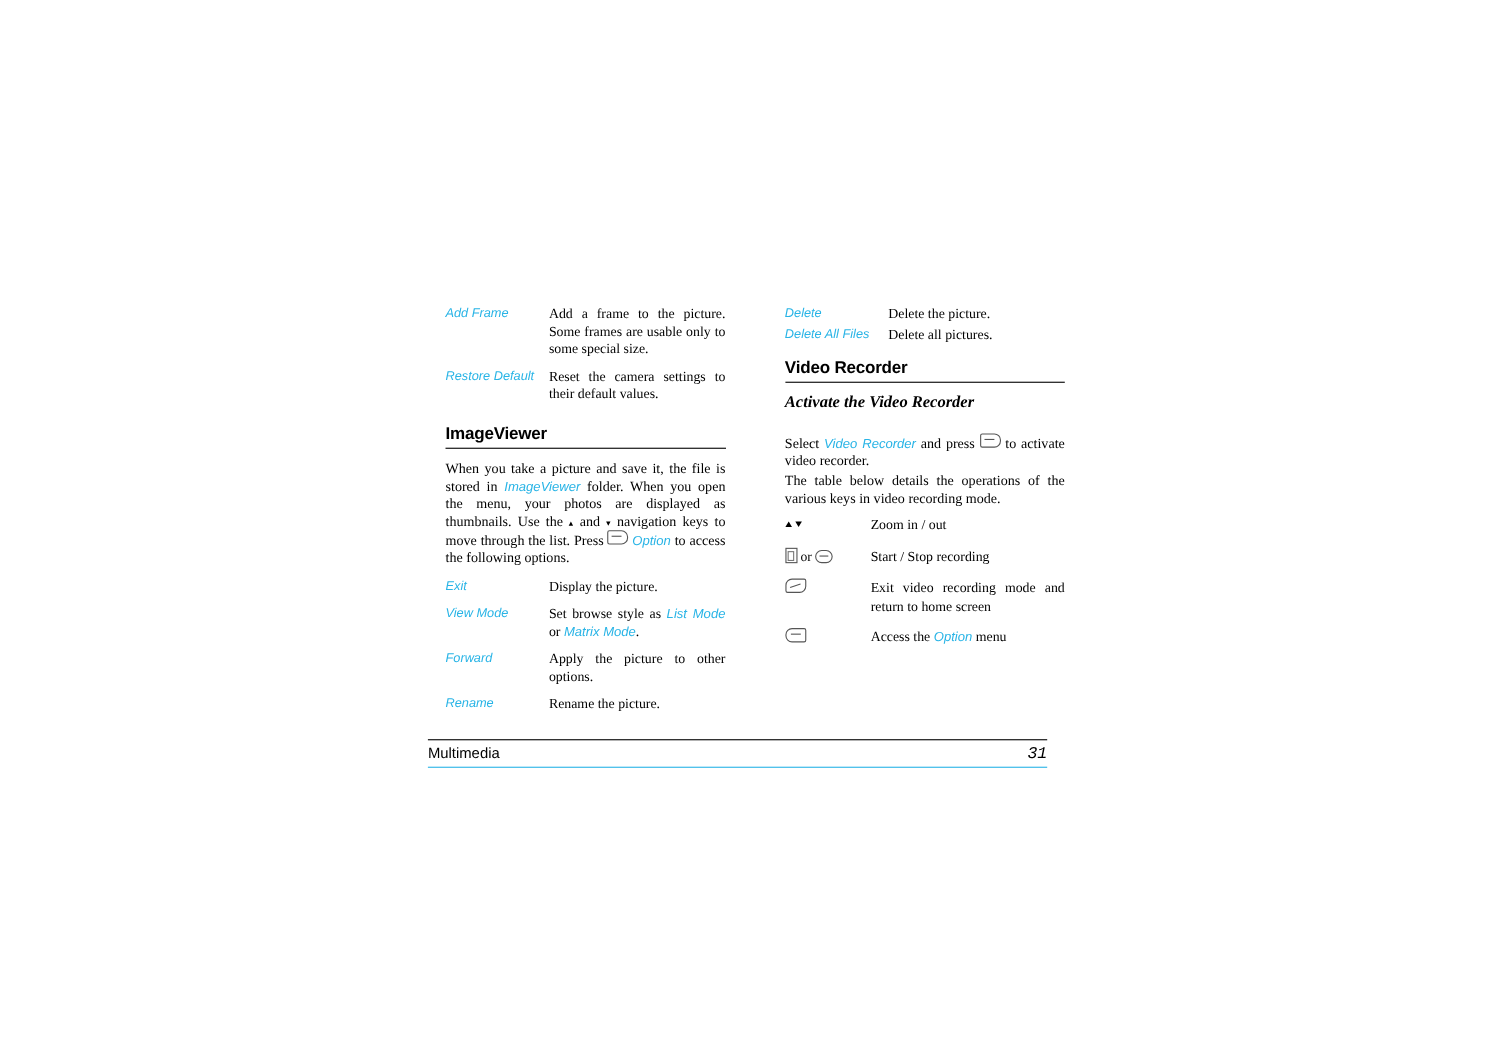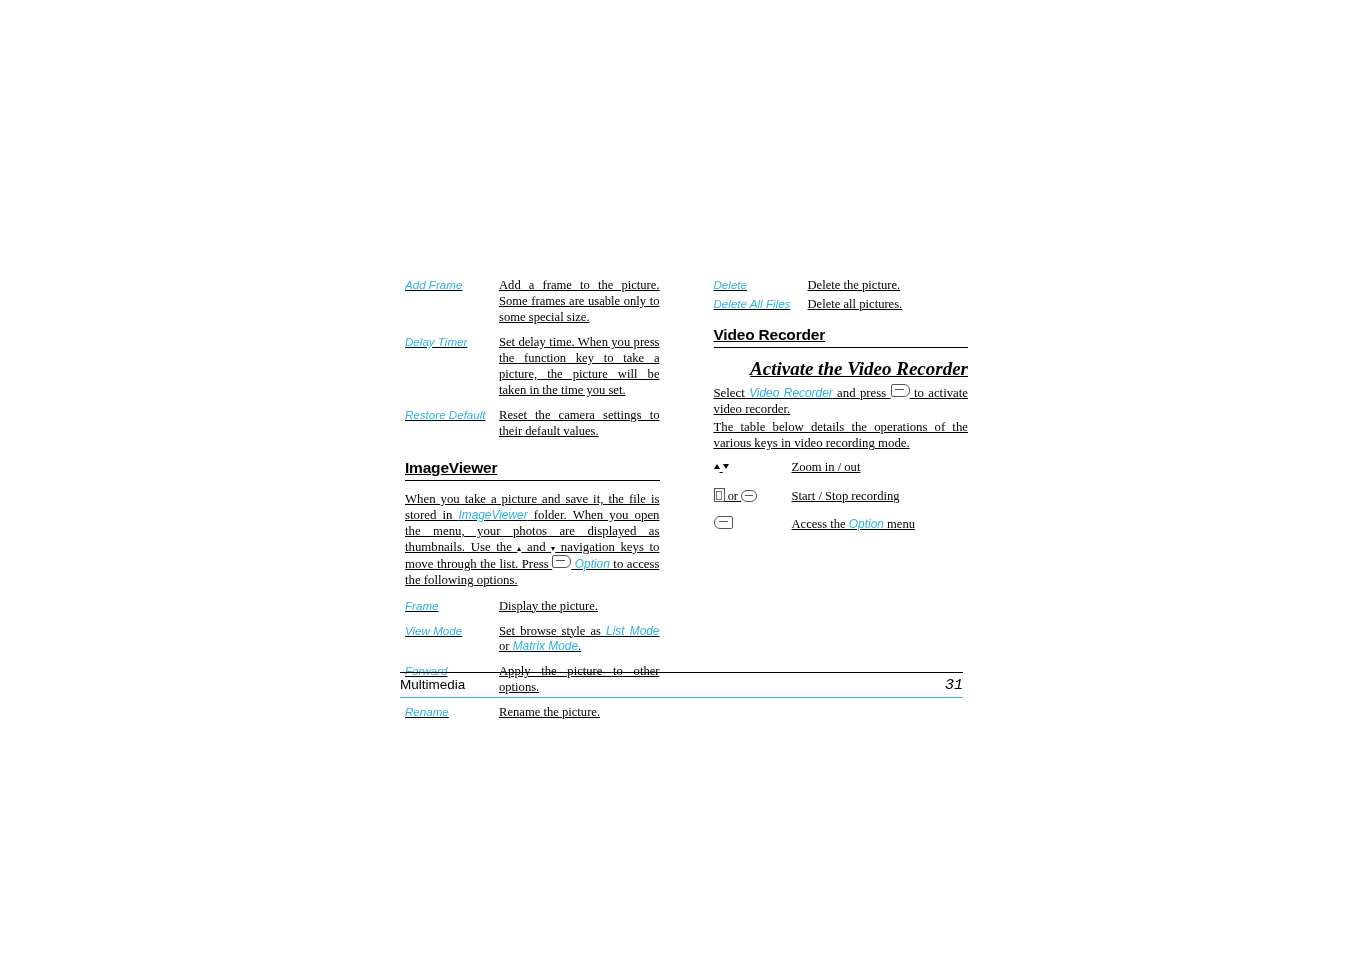--- a/index.html
+++ b/index.html
@@ -21,21 +21,20 @@
   }
   .content {
     position: absolute;
     left: 405px;
     top: 278px;
     width: 563px;
   }
   .cols {
     display: flex;
     gap: 54px;
-    text-decoration: underline;
   }
   .col {
     width: 264px;
   }
 
   
   .deflist {
     width: 100%;
     border-collapse: collapse;
   }
@@ -67,23 +66,22 @@
     font-weight: bold;
     margin: 10px 0 0 0;
     padding: 0 0 3px 0;
     border-bottom: 1.5px solid #000;
     letter-spacing: -0.2px;
   }
   h3.sub {
     font-family: "Liberation Serif", serif;
     font-style: italic;
     font-weight: bold;
-    font-size: 19px;
-    margin: 10px 0 4px 0;
-    text-align: right;
+    font-size: 15px;
+    margin: 10px 0 19px 0;
   }
   p.body {
     font-size: 12.8px;
     line-height: 1.26;
     margin: 9px 0 0 0;
     text-align: justify;
     text-justify: inter-word;
   }
   p.body.first { margin-top: 10px; }
   p.tightnext { margin-top: 2px; }
@@ -198,21 +196,21 @@
     white-space: nowrap;
   }
   table.keytable td.vcol {
     text-align: justify;
     text-justify: inter-word;
   }
 
   
   .footer {
     position: absolute;
-    left: 400px;
+    left: 389px;
     top: 670px;
     width: 563px;
   }
   .footer .line {
     border-bottom: 1.4px solid #29b4e6;
     margin-top: 3px;
   }
   .footer .row {
     display: flex;
     justify-content: space-between;
@@ -235,38 +233,34 @@
     <div class="cols">
 
       <div class="col">
         <table class="deflist">
           <tbody>
               <tr>
             <td class="term">Add Frame</td>
             <td class="desc">Add a frame to the picture. Some frames are usable only to some special size.</td>
           </tr>
           <tr>
-            <td class="term">Delay Timer</td>
-            <td class="desc">Set delay time. When you press the function key to take a picture, the picture will be taken in the time you set.</td>
-          </tr>
-          <tr>
             <td class="term">Restore Default</td>
             <td class="desc">Reset the camera settings to their default values.</td>
           </tr>
         </tbody>
           </table>
 
         <h2 class="sec">ImageViewer</h2>
 
         <p class="body first"><span>When you take a picture and save it, the file is stored in </span><span class="blue">ImageViewer</span><span> folder. When you open the menu, your photos are displayed as thumbnails. Use the </span><span class="dot-small" style="border-bottom:4px solid #000;"></span><span> and </span><span class="dot-small" style="border-top:4px solid #000;"></span><span> navigation keys to move through the list. Press </span><span class="softkey-r"></span><span> </span><span class="blue">Option</span><span> to access the following options.</span></p>
 
         <table class="deflist" style="margin-top:10px;">
           <tbody>
               <tr>
-            <td class="term">Frame</td>
+            <td class="term">Exit</td>
             <td class="desc">Display the picture.</td>
           </tr>
           <tr>
             <td class="term">View Mode</td>
             <td class="desc"><span>Set browse style as </span><span class="blue">List Mode</span><span> or </span><span class="blue">Matrix Mode</span><span>.</span></td>
           </tr>
           <tr>
             <td class="term">Forward</td>
             <td class="desc">Apply the picture to other options.</td>
           </tr>
@@ -309,20 +303,26 @@
             </td>
             <td class="vcol">Zoom in / out</td>
           </tr>
           <tr>
             <td class="kcol">
               <span class="camkey"></span>
               <span style="font-size:12.4px;">or</span>
               <span class="okkey"></span>
             </td>
             <td class="vcol">Start / Stop recording</td>
+          </tr>
+          <tr>
+            <td class="kcol">
+              <span class="hangup"></span>
+            </td>
+            <td class="vcol">Exit video recording mode and return to home screen</td>
           </tr>
           <tr>
             <td class="kcol">
               <span class="softkey-l"></span>
             </td>
             <td class="vcol"><span>Access the </span><span class="blue">Option</span><span> menu</span></td>
           </tr>
         </tbody>
           </table>
       </div>

